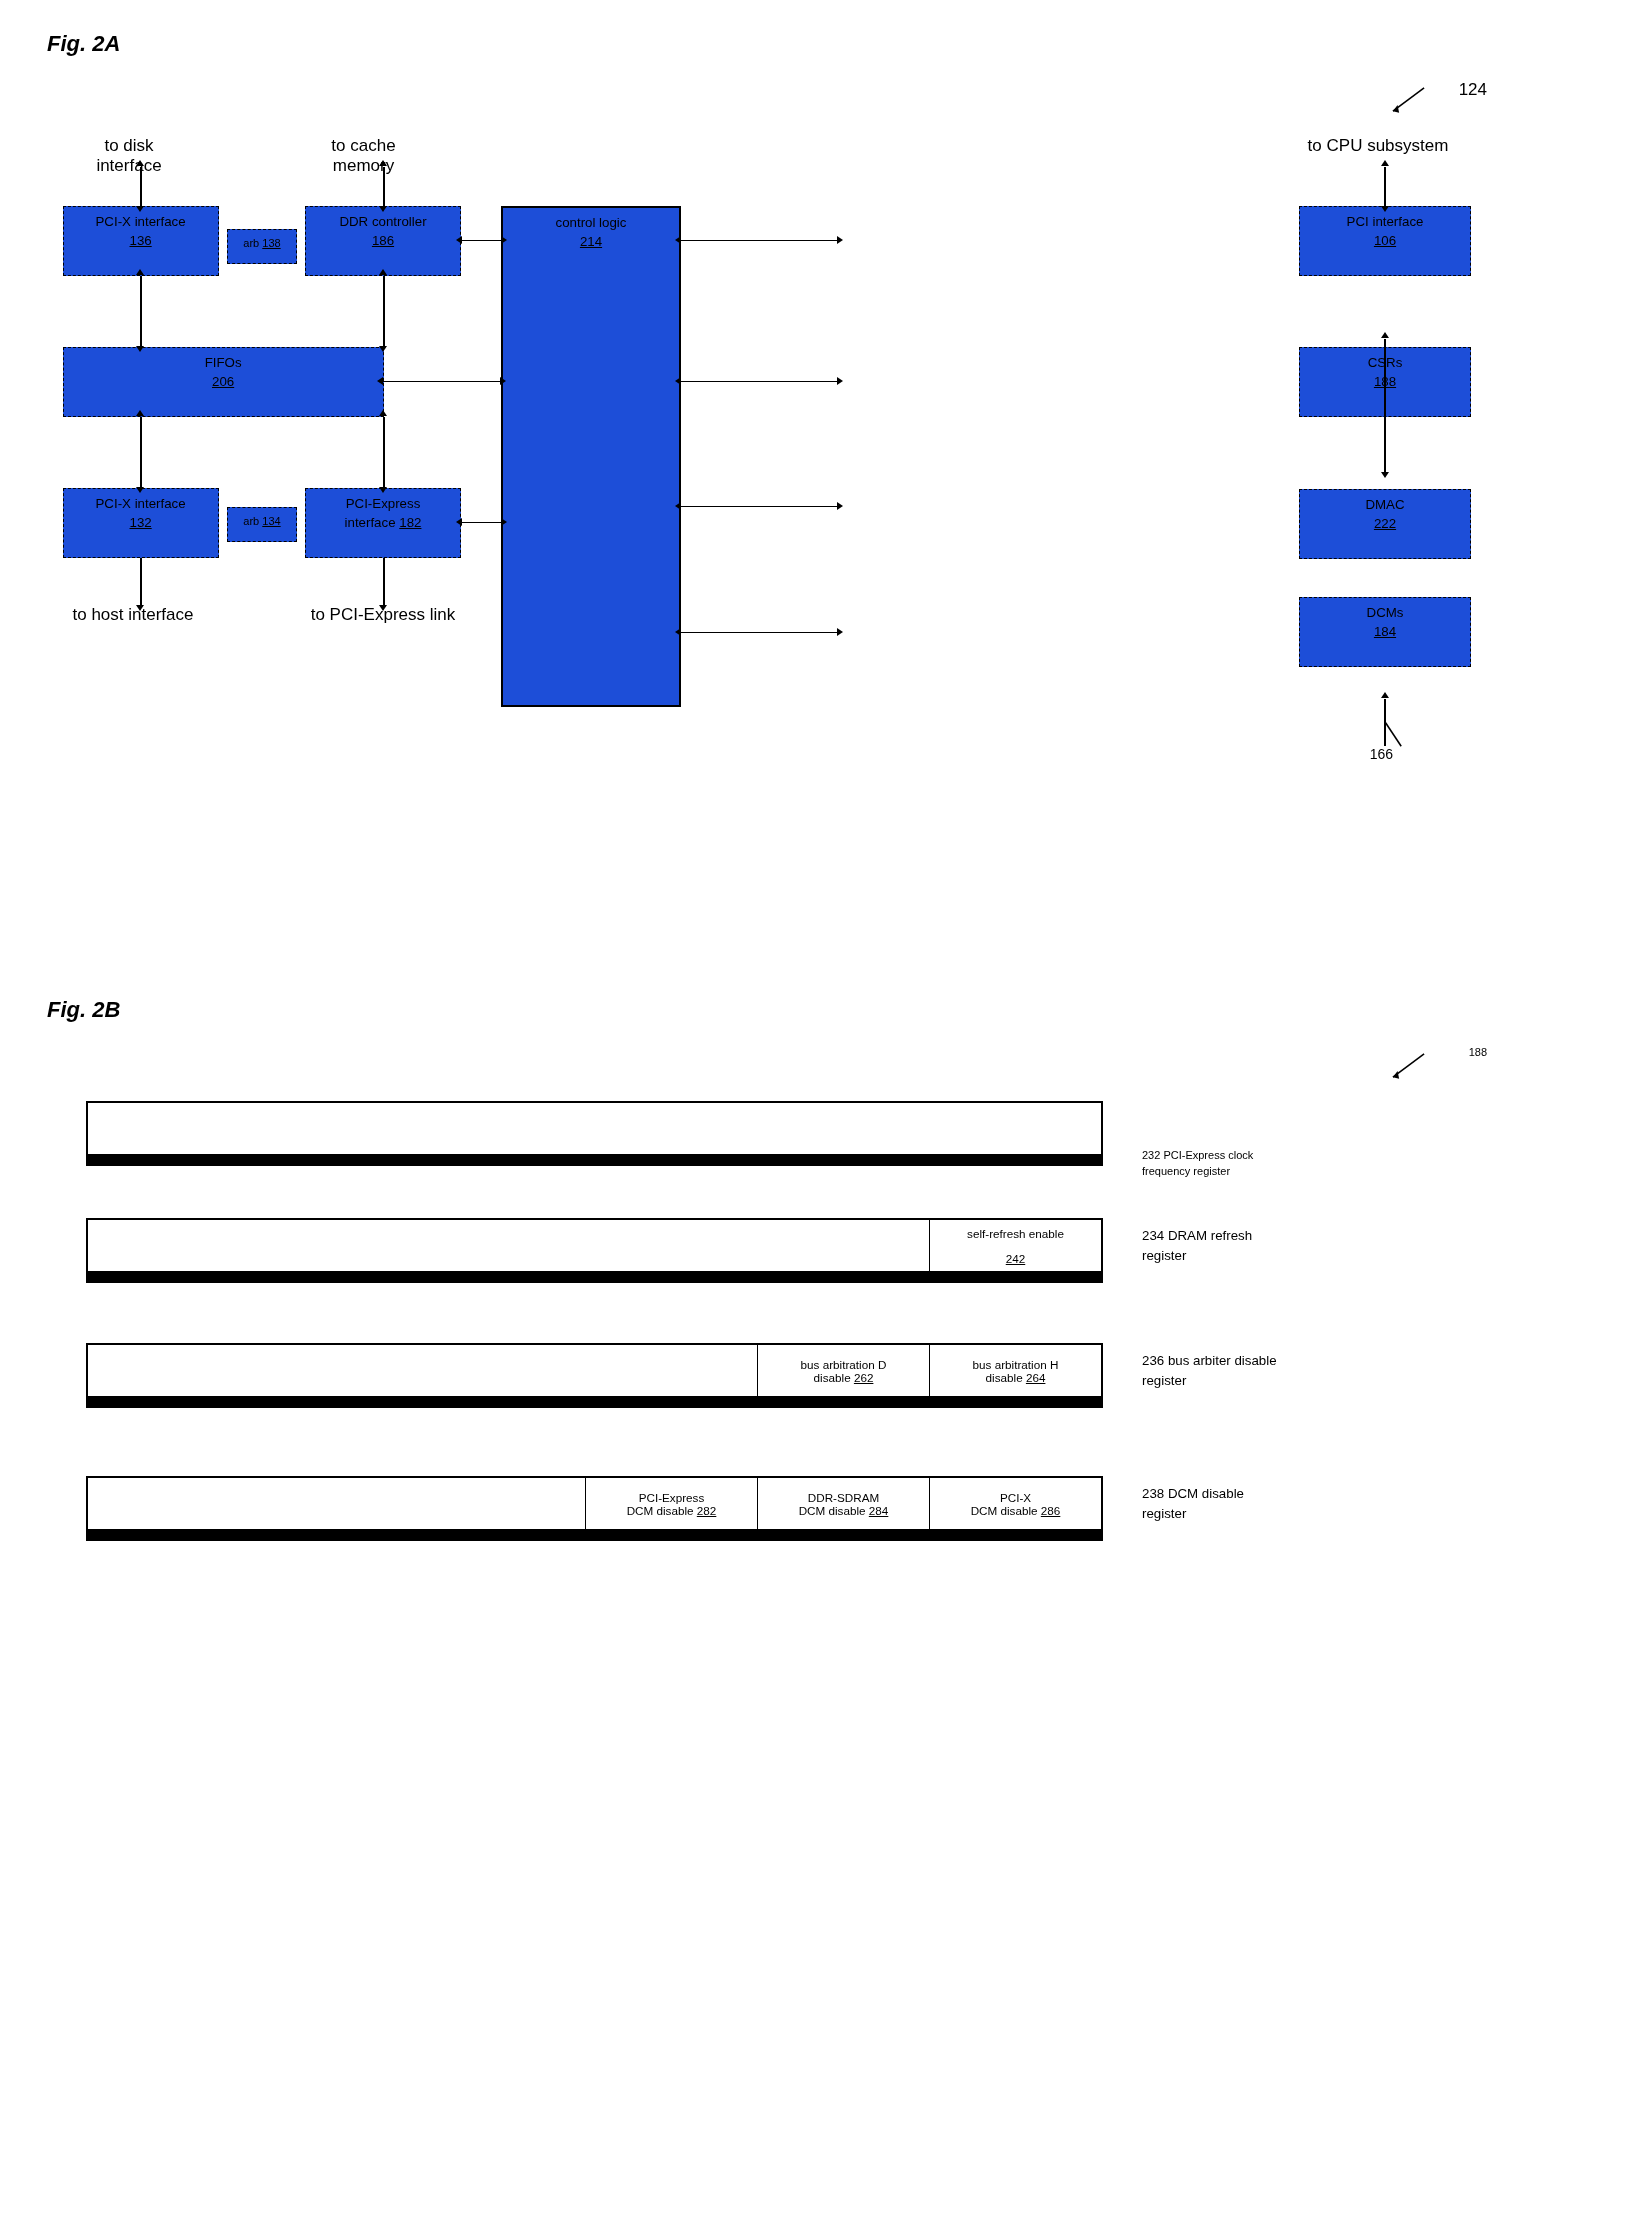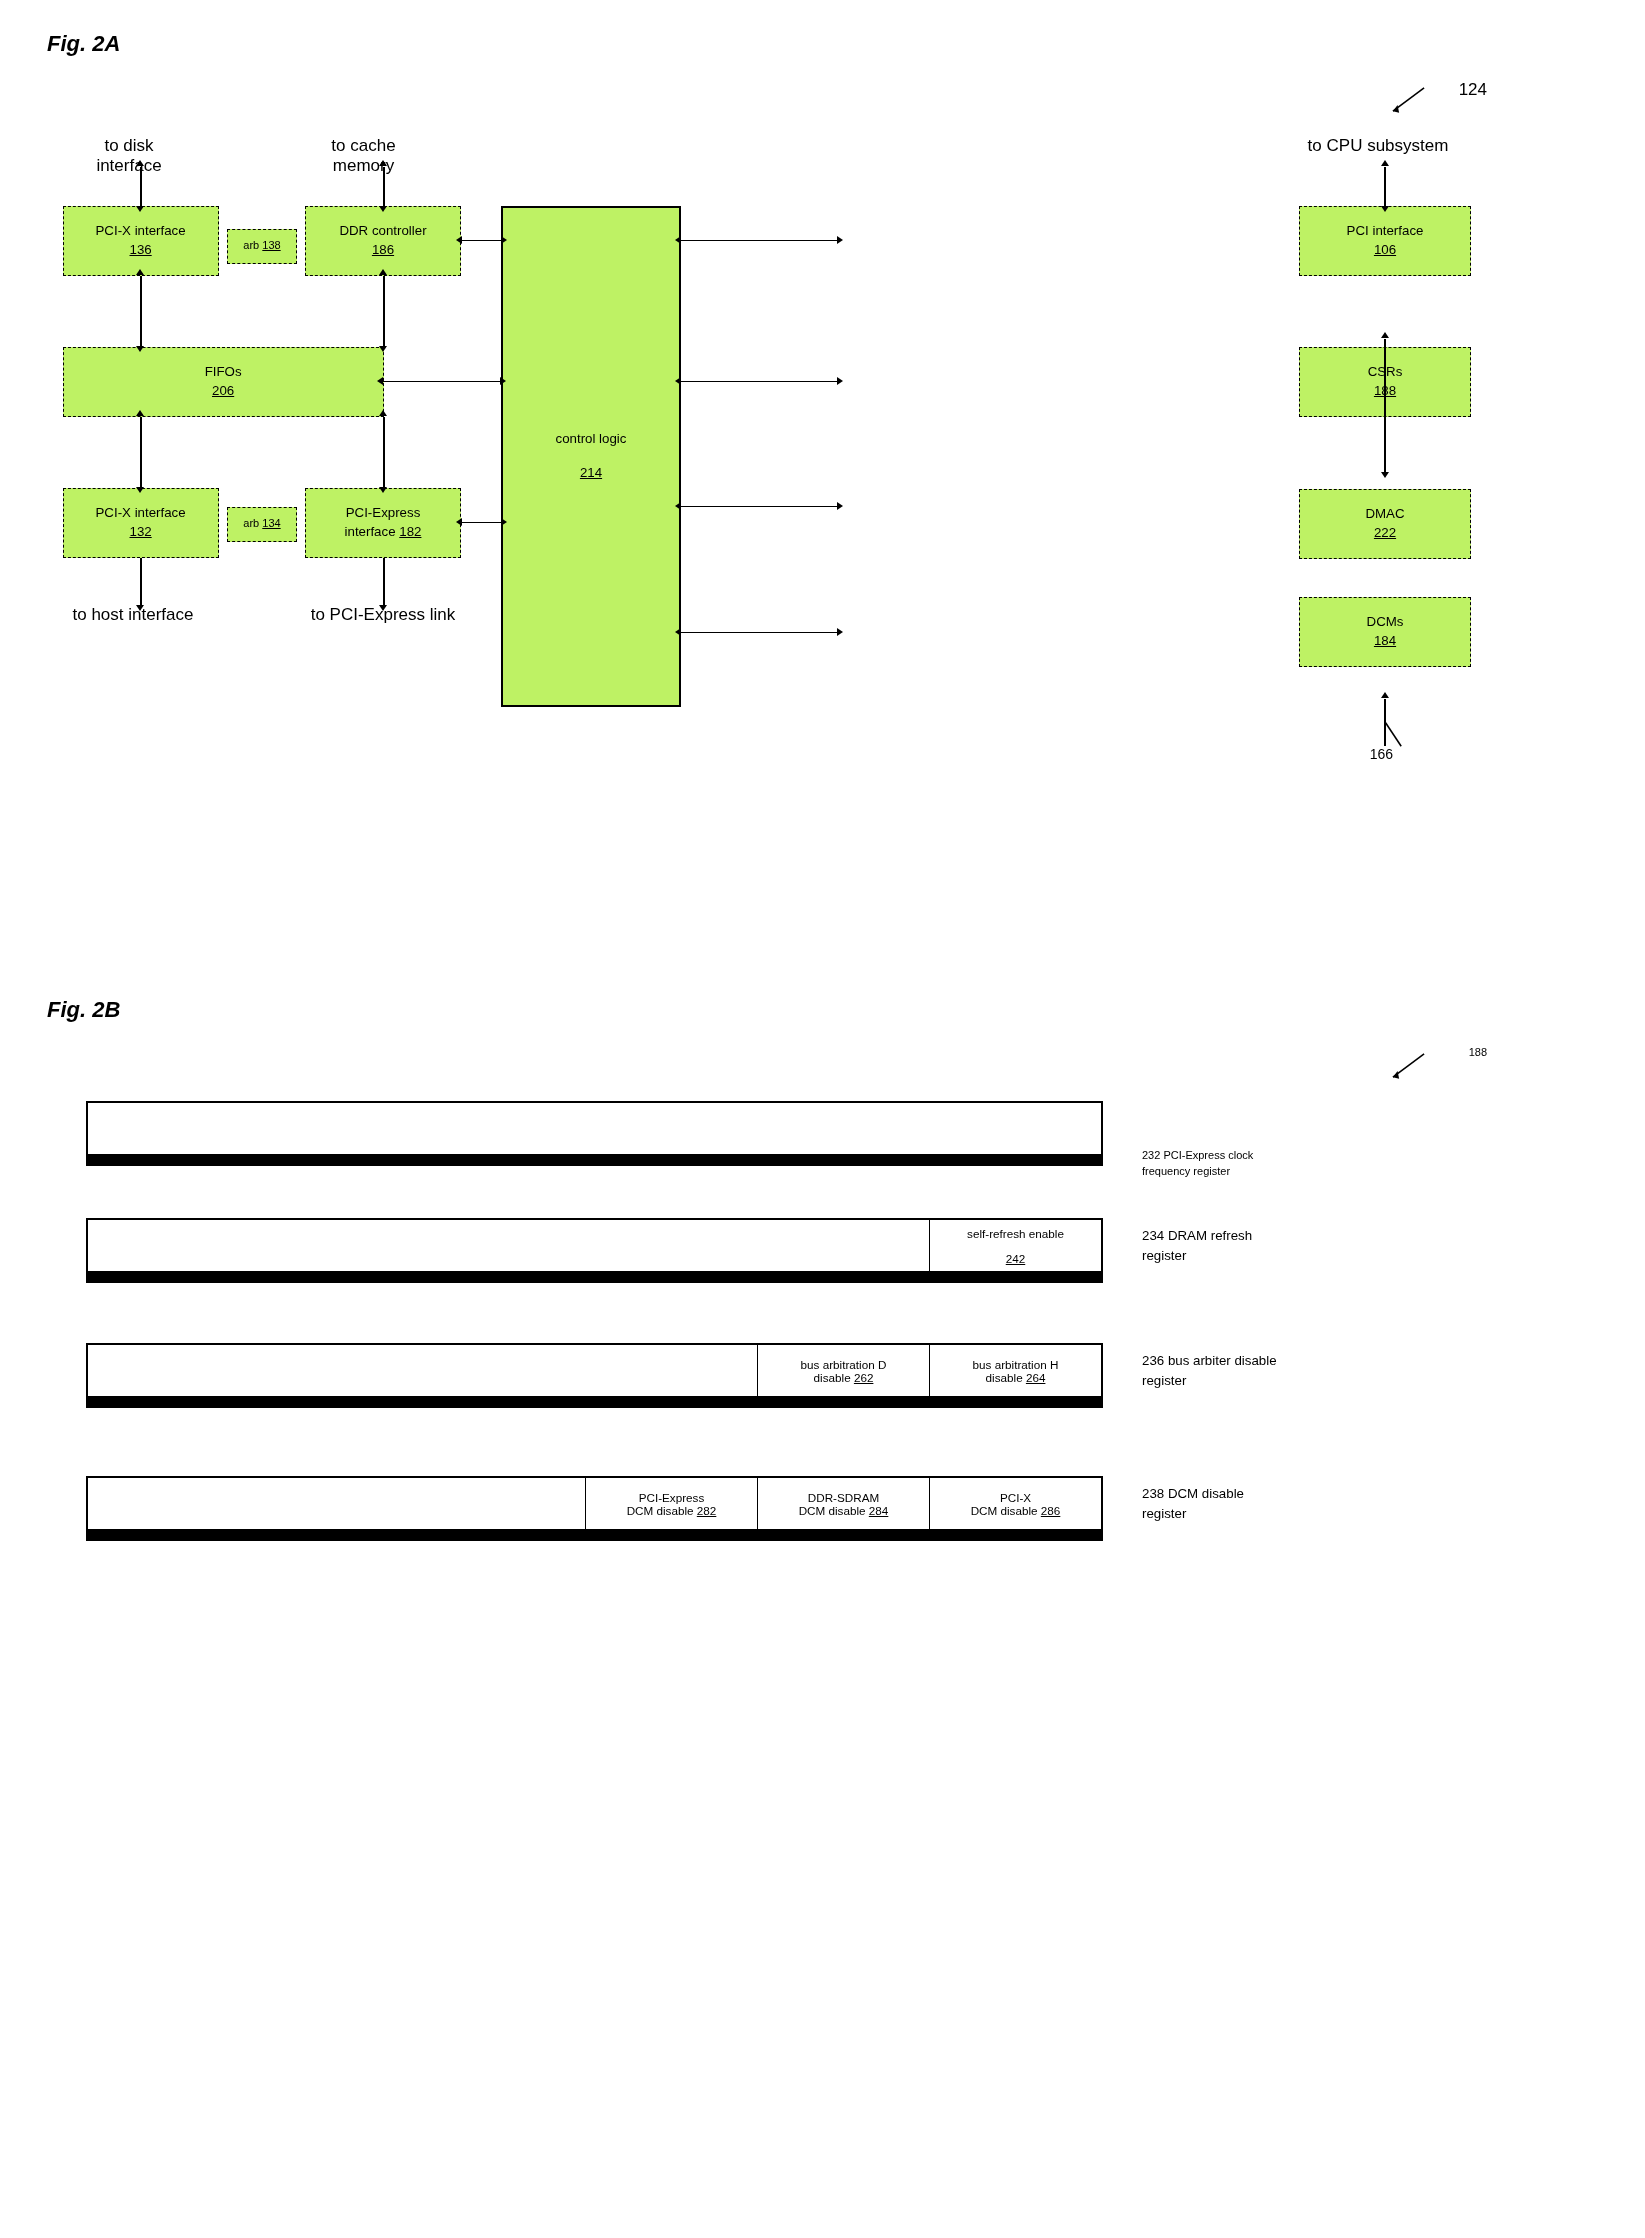--- a/index.html
+++ b/index.html
@@ -26,25 +26,24 @@
       position: relative;
       width: 1487px;
       height: 861px;
       margin-bottom: 63px;
     }
 
     
     .block-box {
       position: absolute;
       border: 1.6px solid #000;
-      background: #bef264;
+      background: #1d4ed8;
       display: flex;
       flex-direction: column;
       align-items: center;
-      justify-content: center;
       text-align: center;
       padding: 6.3px;
       font-size: 13.3px;
       line-height: 1.4;
     }
     .block-box.dashed {
       border-style: dashed;
     }
     .block-box u {
       text-decoration: underline;
@@ -192,21 +191,21 @@
       <u>106</u>
     </div>
 
     <div class="bidirectional-v" style="top:94px; right:148px; height:39px;"></div>
 
     <div class="block-box dashed" style="top:274px; left:15.6px; width:321px; height:70px;">
       <span>FIFOs</span>
       <u>206</u>
     </div>
 
-    <div class="block-box thick" style="top:133px; left:454px; width:180px; height:501px;gap:15px;">
+    <div class="block-box thick" style="top:133px; left:454px; width:180px; height:501px;">
       <span style="writing-mode: horizontal-tb;">control logic</span>
       <u>214</u>
     </div>
 
     <div class="block-box dashed" style="top:274px; right:63px; width:172px; height:70px;">
       <span>CSRs</span>
       <u>188</u>
     </div>
 
     <div class="block-box dashed" style="top:416px; right:63px; width:172px; height:70px;">

